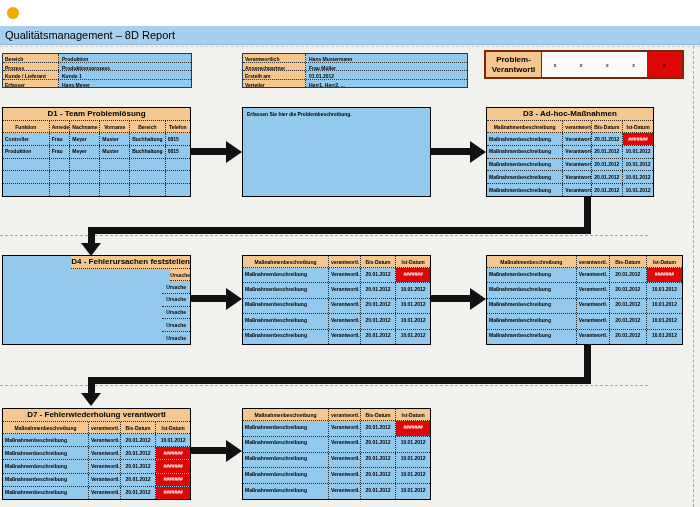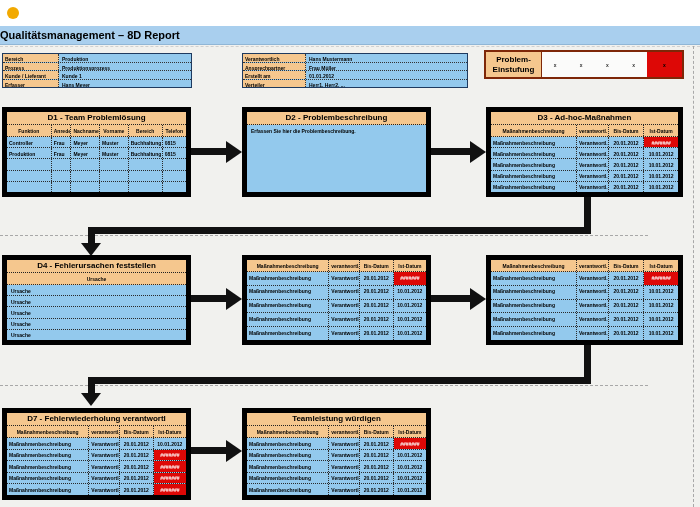--- a/index.html
+++ b/index.html
@@ -5,36 +5,36 @@
   *{margin:0;padding:0;box-sizing:border-box;}
   html,body{background:#fff;}
   body{width:700px;height:507px;font-family:"Liberation Sans",sans-serif;}
   .canvas{position:relative;width:700px;height:507px;background:#F1F1EE;overflow:hidden;}
   
   .logo-strip{position:absolute;left:0;top:0;width:700px;height:26px;background:#FFFFFF;}
   .logo-dot{position:absolute;left:7px;top:7px;width:12px;height:12px;border-radius:50%;background:#F2A900;}
   .brand{position:absolute;left:27px;top:2px;font-family:"DejaVu Serif",serif;font-style:italic;font-weight:bold;font-size:16px;color:#8C8C8C;letter-spacing:.5px;}
   
   .title-bar{position:absolute;left:0;top:26px;width:700px;height:19px;background:#A9CFEE;border-bottom:1px solid #90B6D6;}
-  .title-bar .t{font-size:11px;font-weight:bold;color:#000;line-height:18px;}
+  .title-bar .t{font-size:11px;font-weight:normal;color:#000;line-height:18px;padding-left:5px;}
   
   .info{position:absolute;border:1px solid #1E3A5F;height:35px;display:flex;flex-direction:column;background:#93C9ED;}
   .irow{flex:1;display:flex;overflow:hidden;}
   .irow + .irow{border-top:1px dotted #333;}
   .il{background:#F5C78E;font-size:5px;font-weight:bold;padding:2px 2px 0;overflow:hidden;white-space:nowrap;border-right:1px dotted #333;}
   .iv{background:#93C9ED;font-size:5px;font-weight:bold;padding:2px 3px 0;flex:1;overflow:hidden;white-space:nowrap;}
   #info-left{left:2px;top:53px;width:190px;}  #info-left .il{width:56px;}
   #info-right{left:242px;top:53px;width:226px;} #info-right .il{width:63px;}
   
   .rating{position:absolute;left:484px;top:50px;width:200px;height:29px;display:flex;border:2px solid #7E2708;background:#FBFBFA;}
   .rlabel{width:56px;background:#F5C78E;border-right:1px solid #7E2708;font-size:8px;font-weight:bold;text-align:center;display:flex;flex-direction:column;justify-content:center;line-height:1.15;}
   .rcell{flex:1;font-size:5px;font-weight:bold;display:flex;align-items:center;justify-content:center;background:#FBFBFA;color:#333;}
   .rcell.sel{flex:1.35;background:#DD0806;color:#000;}
   
-  .box{position:absolute;border:5px solid #000000;background:#93C9ED;display:flex;flex-direction:column;overflow:hidden;}
+  .box{position:absolute;border:1px solid #000000;background:#93C9ED;display:flex;flex-direction:column;overflow:hidden;}
   .box-title{flex:0 0 13px;background:#F5C78E;border-bottom:1px dotted #222;font-size:8px;font-weight:bold;text-align:center;line-height:12px;white-space:nowrap;overflow:hidden;}
   
   .mrow{flex:1;display:flex;border-bottom:1px dotted #2a2a2a;overflow:hidden;}
   .mrow:last-child{border-bottom:none;}
   .mhdr{flex:0 0 12px;background:#F5C78E;}
   .mc{font-size:5px;font-weight:bold;padding:2.5px 2px 0;overflow:hidden;white-space:nowrap;border-right:1px dotted #2a2a2a;}
   .mhdr .mc{text-align:center;}
   .c0{width:46%;} .c1{width:17%;text-align:center;} .c2{width:19%;text-align:center;} .c3{width:18%;text-align:center;border-right:none;}
   .mc.alert{background:#DD0806;color:#fff;}
   
@@ -46,22 +46,22 @@
   .g0{width:25%;} .g1{width:11%;} .g2{width:16%;} .g3{width:16%;} .g4{width:19%;} .g5{width:13%;border-right:none;}
   
   .freeb{flex:1;font-size:5px;font-weight:bold;padding:3px 4px;}
   
   .lhdr{flex:0 0 12px;background:#F5C78E;font-size:5px;font-weight:bold;text-align:center;padding-top:3px;border-bottom:1px dotted #2a2a2a;}
   .lrow{flex:1;font-size:5px;font-weight:bold;padding:2.5px 4px 0;border-bottom:1px dotted #2a2a2a;overflow:hidden;}
   .lrow:last-child{border-bottom:none;}
   
   #d1{left:2px;top:107px;width:189px;height:90px;}
   #d2{left:242px;top:107px;width:189px;height:90px;}
-  #d3{left:486px;top:107px;width:197px;height:90px;}
-  #d4{left:2px;top:255px;width:189px;height:90px;}
+  #d3{left:486px;top:107px;width:168px;height:90px;}
+  #d4{left:2px;top:255px;width:189px;height:90px;align-items:flex-end;}
   #d5{left:242px;top:255px;width:189px;height:90px;}
   #d6{left:486px;top:255px;width:197px;height:90px;}
   #d7{left:2px;top:408px;width:189px;height:92px;}
   #d8{left:242px;top:408px;width:189px;height:92px;}
   
   .shaft-h{position:absolute;height:7px;background:#111;}
   .head-r{position:absolute;width:0;height:0;border-top:11px solid transparent;border-bottom:11px solid transparent;border-left:16px solid #111;}
   .seg{position:absolute;background:#111;}
   .head-d{position:absolute;width:0;height:0;border-left:10px solid transparent;border-right:10px solid transparent;border-top:13px solid #111;}
   .dash-h{position:absolute;height:0;border-top:1px dashed #A8A8A8;}
@@ -115,21 +115,21 @@
       </div>
       <div class="irow">
         <div class="il">Verteiler</div>
         <div class="iv">Herr1, Herr2, ...</div>
       </div>
     </div>
 
   <div class="rating">
     <div class="rlabel">
       <span>Problem-</span>
-      <span>Einstufung</span>
+      <span>Verantwortl</span>
     </div>
   <div class="rcell">x</div>
       <div class="rcell">x</div>
       <div class="rcell">x</div>
       <div class="rcell">x</div>
       <div class="rcell sel">x</div>
     </div>
 
   <div class="box" id="d1">
     <div class="box-title">D1 - Team Problemlösung</div>
@@ -180,21 +180,20 @@
         <div class="gc g3"></div>
         <div class="gc g4"></div>
         <div class="gc g5"></div>
       </div>
     </div>
 
   <div class="shaft-h" style="left:191px;top:148px;width:37px;"></div>
   <div class="head-r" style="left:226px;top:141px;"></div>
 
   <div class="box" id="d2">
-    <div class="box-title">D2 - Problembeschreibung</div>
     <div class="freeb">Erfassen Sie hier die Problembeschreibung.</div>
   </div>
 
   <div class="shaft-h" style="left:431px;top:148px;width:40px;"></div>
   <div class="head-r" style="left:470px;top:141px;"></div>
 
   <div class="box" id="d3">
     <div class="box-title">D3 - Ad-hoc-Maßnahmen</div>
   <div class="mrow mhdr">
         <div class="mc c0">Maßnahmenbeschreibung</div>
@@ -377,21 +376,20 @@
         <div class="mc c1">Verantwortl.</div>
         <div class="mc c2">20.01.2012</div>
         <div class="mc c3 alert">#######</div>
       </div>
     </div>
 
   <div class="shaft-h" style="left:191px;top:447px;width:37px;"></div>
   <div class="head-r" style="left:226px;top:440px;"></div>
 
   <div class="box" id="d8">
-    <div class="box-title">Teamleistung würdigen</div>
   <div class="mrow mhdr">
         <div class="mc c0">Maßnahmenbeschreibung</div>
         <div class="mc c1">verantwortl.</div>
         <div class="mc c2">Bis-Datum</div>
         <div class="mc c3">Ist-Datum</div>
       </div>
       <div class="mrow">
         <div class="mc c0">Maßnahmenbeschreibung</div>
         <div class="mc c1">Verantwortl.</div>
         <div class="mc c2">20.01.2012</div>

